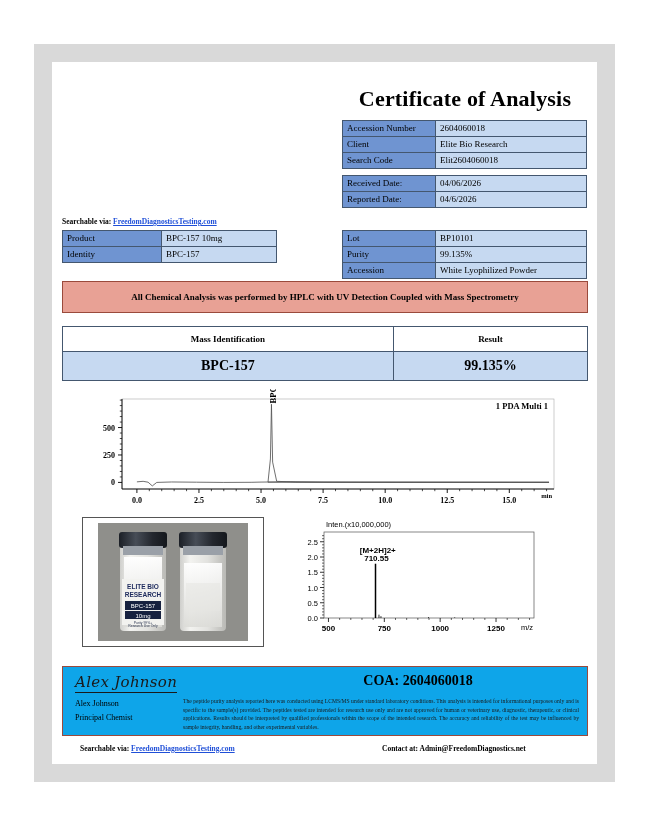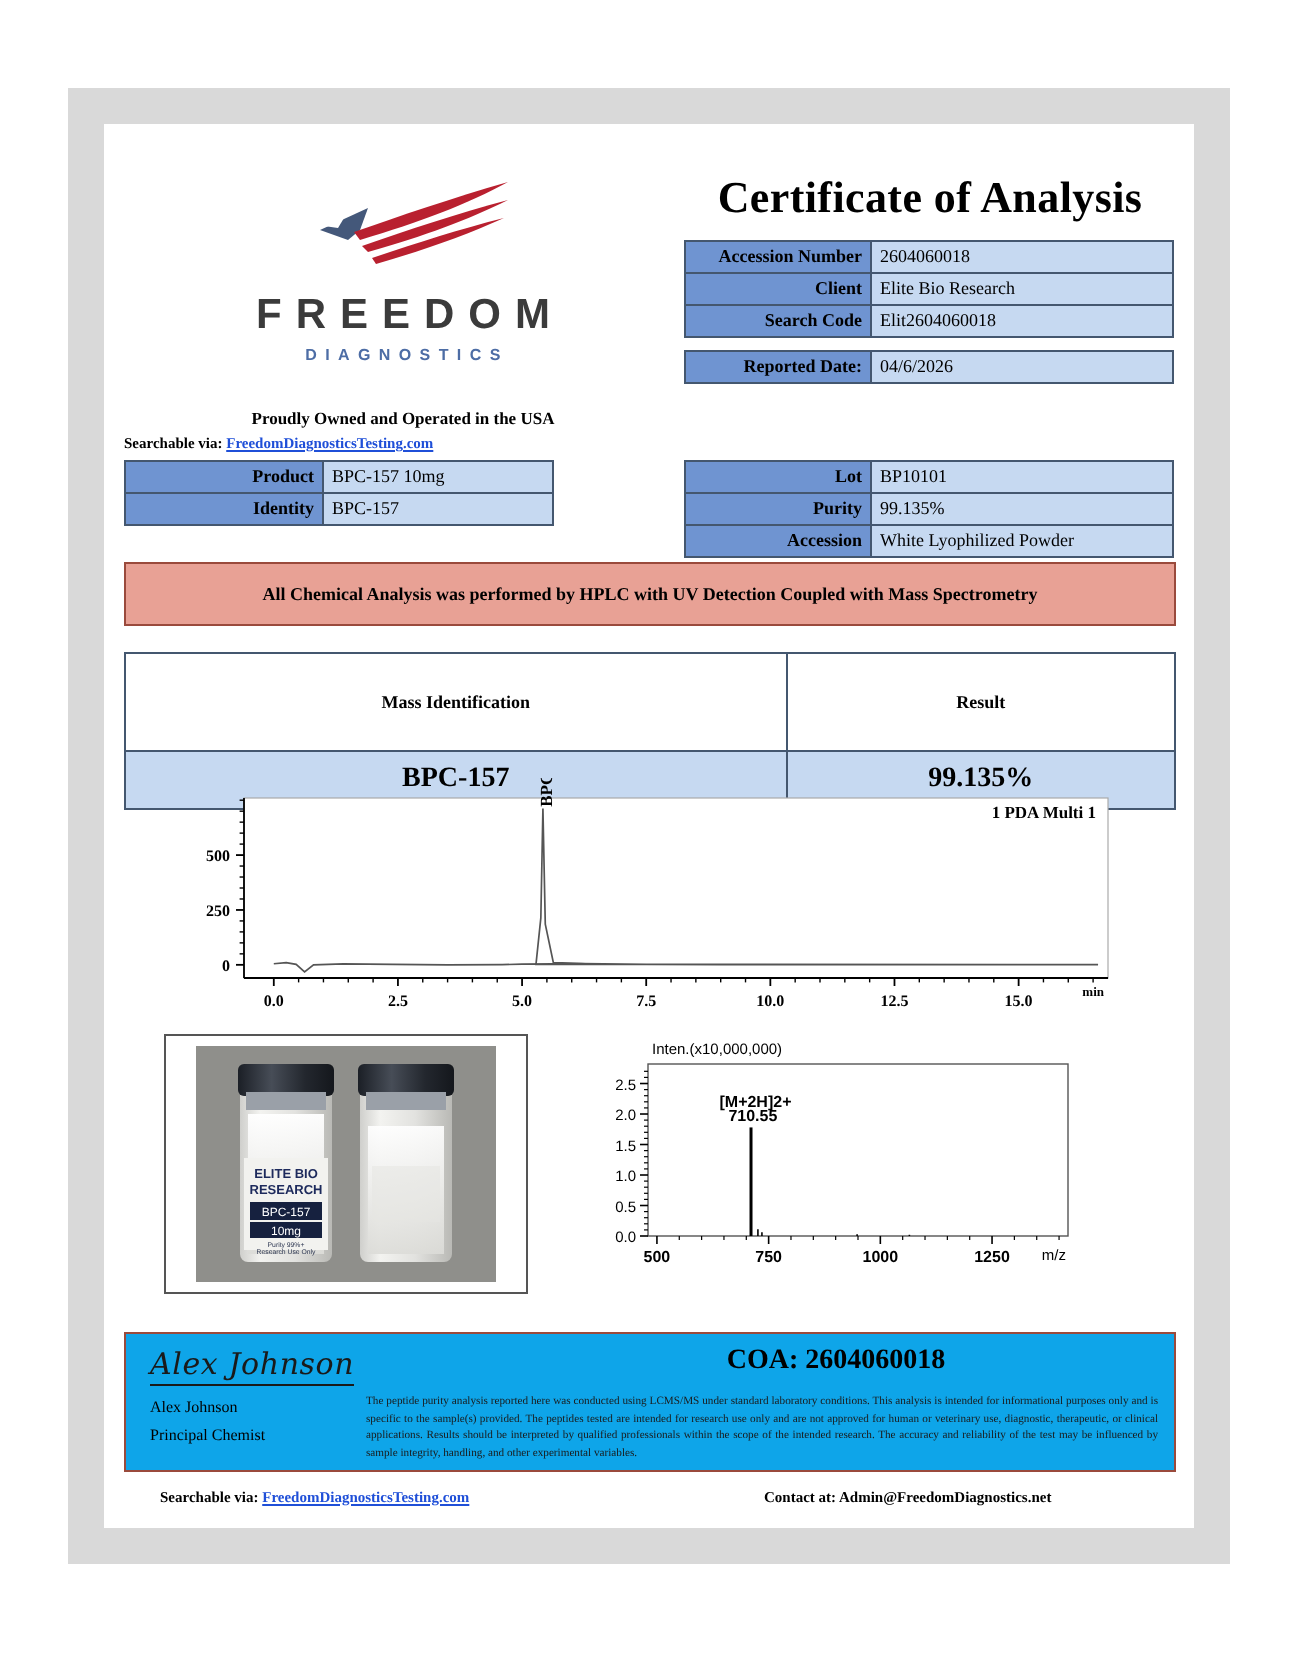--- a/index.html
+++ b/index.html
@@ -41,21 +41,21 @@
     position:absolute;left:290px;top:24px;width:246px;text-align:center;
     font-size:22px;font-weight:700;letter-spacing:.2px;
   }
 
   
   table.bt{border-collapse:collapse;}
   table.bt td{
     border:1px solid #44576f;
     font-size:9px;line-height:1.25;padding:1.5px 4px;height:12px;
   }
-  td.k{background:#6f94d1;font-weight:700;color:#000;white-space:nowrap;text-align:right;}
+  td.k{background:#6f94d1;font-weight:400;color:#000;white-space:nowrap;}
   td.v{background:#c6d9f1;color:#000;}
 
   #tbl-accession{position:absolute;left:290px;top:58px;}
   #tbl-accession td.k{width:84px;}
   #tbl-accession td.v{width:142px;}
 
   #tbl-dates{position:absolute;left:290px;top:113px;}
   #tbl-dates td.k{width:84px;}
   #tbl-dates td.v{width:142px;}
 
@@ -76,21 +76,21 @@
   .banner{
     position:absolute;left:10px;top:219px;width:524px;height:30px;
     background:#e8a195;border:1px solid #9a4a3c;
     display:flex;align-items:center;justify-content:center;
     font-size:9px;font-weight:700;text-align:center;color:#000;
   }
 
   
   .massid{position:absolute;left:10px;top:264px;border-collapse:collapse;width:526px;}
   .massid td{border:1px solid #44576f;text-align:center;}
-  .massid td.h{background:#ffffff;font-size:9px;font-weight:700;padding:19px 0;}
+  .massid td.h{background:#ffffff;font-size:9px;font-weight:700;padding:7px 0;}
   .massid td.b{background:#c6d9f1;font-size:14px;font-weight:700;padding:6px 0;}
 
   
   .chrom{position:absolute;left:24px;top:327px;width:490px;height:125px;}
 
   
   .photo-box{
     position:absolute;left:30px;top:455px;width:180px;height:128px;
     border:1px solid #555;background:#ffffff;
     display:flex;align-items:center;justify-content:center;
@@ -129,32 +129,20 @@
 </head>
 <body>
 
 <div class="page-frame"></div>
 
 <div class="page">
 <div class="inner">
 
   <div class="hdr">
 
-    <div class="logo-wrap">
-      <svg class="logo-mark" viewBox="0 0 160 62">
-        <path d="M38 33 L62 22 L58 33 L52 38 Z" fill="#44587a"></path>
-        <path d="M40 31 L50 27 L47 32 Z" fill="#ffffff"></path>
-        <path d="M55 34 C78 26 104 17 132 9 C112 20 88 29 58 38 Z" fill="#b9202f"></path>
-        <path d="M59 41 C82 33 106 25 132 18 C112 28 90 36 62 44 Z" fill="#b9202f"></path>
-        <path d="M64 47 C85 40 106 33 130 27 C110 36 90 43 66 50 Z" fill="#b9202f"></path>
-      </svg>
-      <div class="logo-word">FREEDOM</div>
-      <div class="logo-sub">DIAGNOSTICS</div>
-      <div class="usa-line">Proudly Owned and Operated in the USA</div>
-    </div>
 
     <div class="coa-title">Certificate of Analysis</div>
 
     <table class="bt" id="tbl-accession">
           <tbody>
       <tr>
         <td class="k">Accession Number</td>
         <td class="v">2604060018</td>
       </tr>
       <tr>
@@ -163,20 +151,24 @@
       </tr>
       <tr>
         <td class="k">Search Code</td>
         <td class="v">Elit2604060018</td>
       </tr>
     </tbody>
         </table>
 
     <table class="bt" id="tbl-dates">
           <tbody>
+      <tr>
+        <td class="k">Received Date:</td>
+        <td class="v">04/06/2026</td>
+      </tr>
       <tr>
         <td class="k">Reported Date:</td>
         <td class="v">04/6/2026</td>
       </tr>
     </tbody>
         </table>
 
     <div class="search-line">
       <span>Searchable via:</span>
       <a href="#">FreedomDiagnosticsTesting.com</a>

